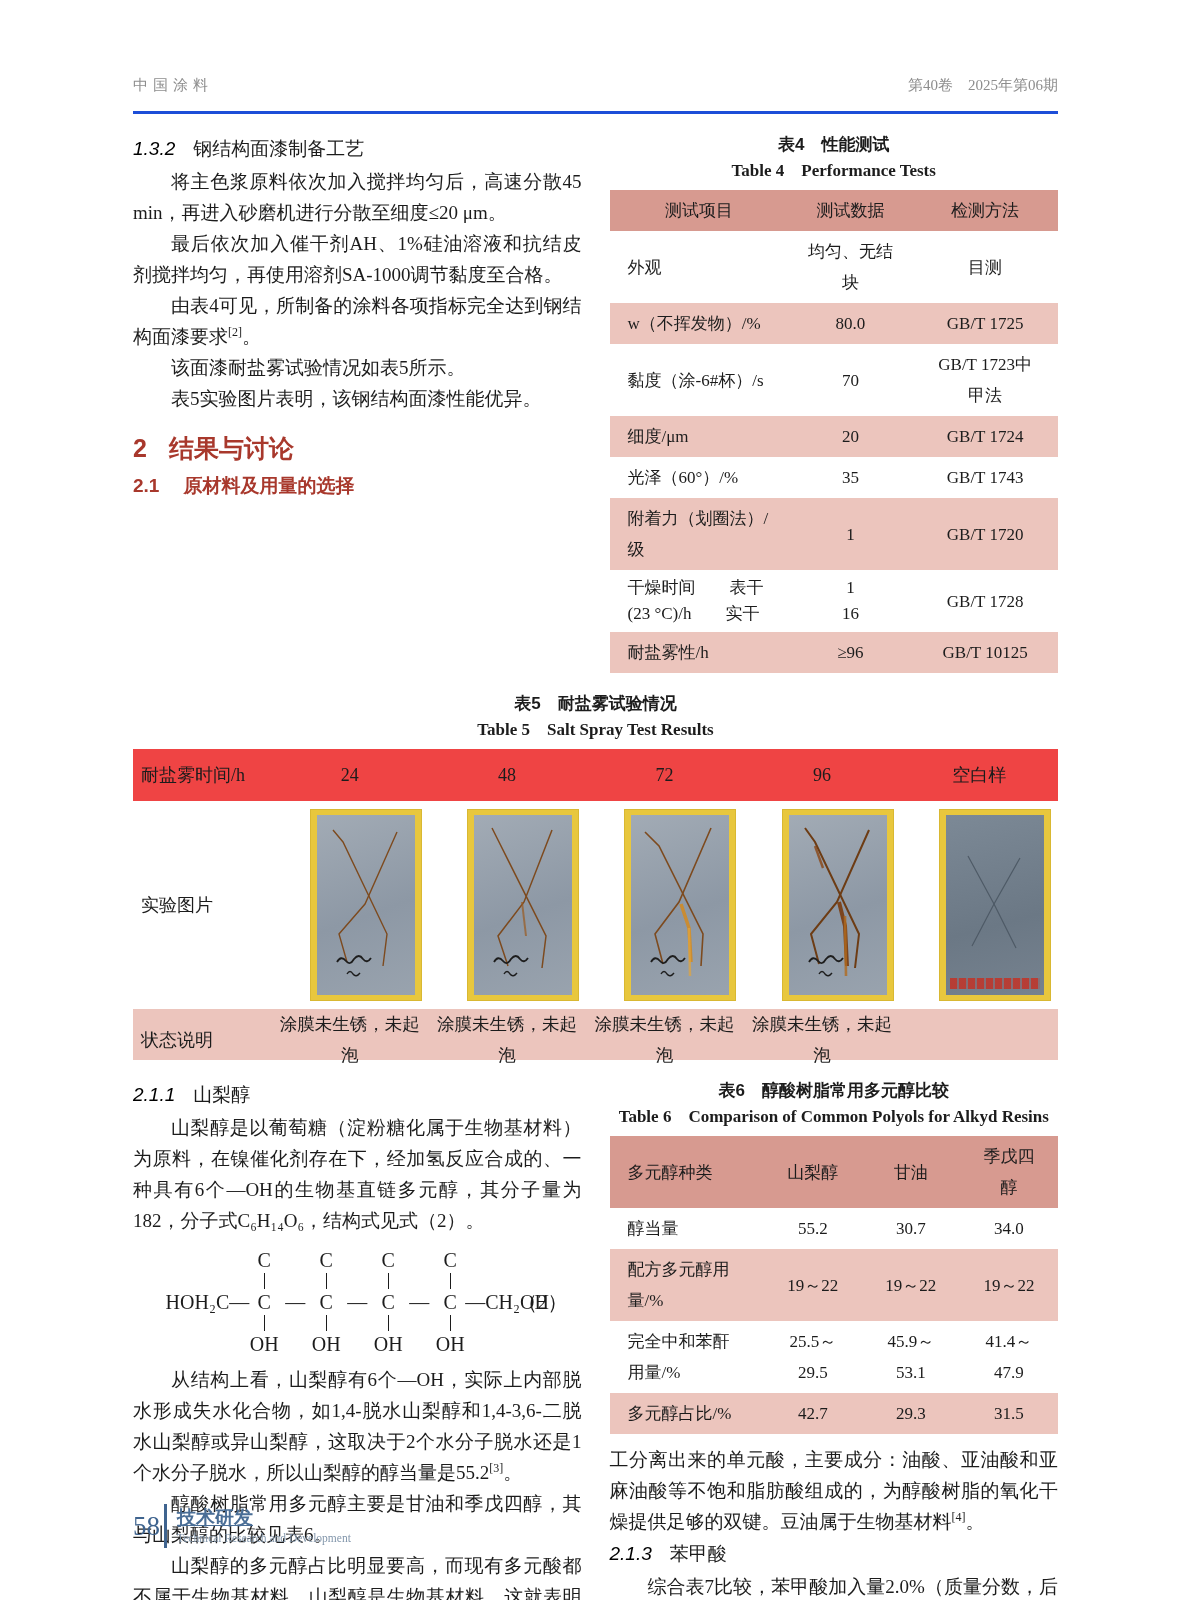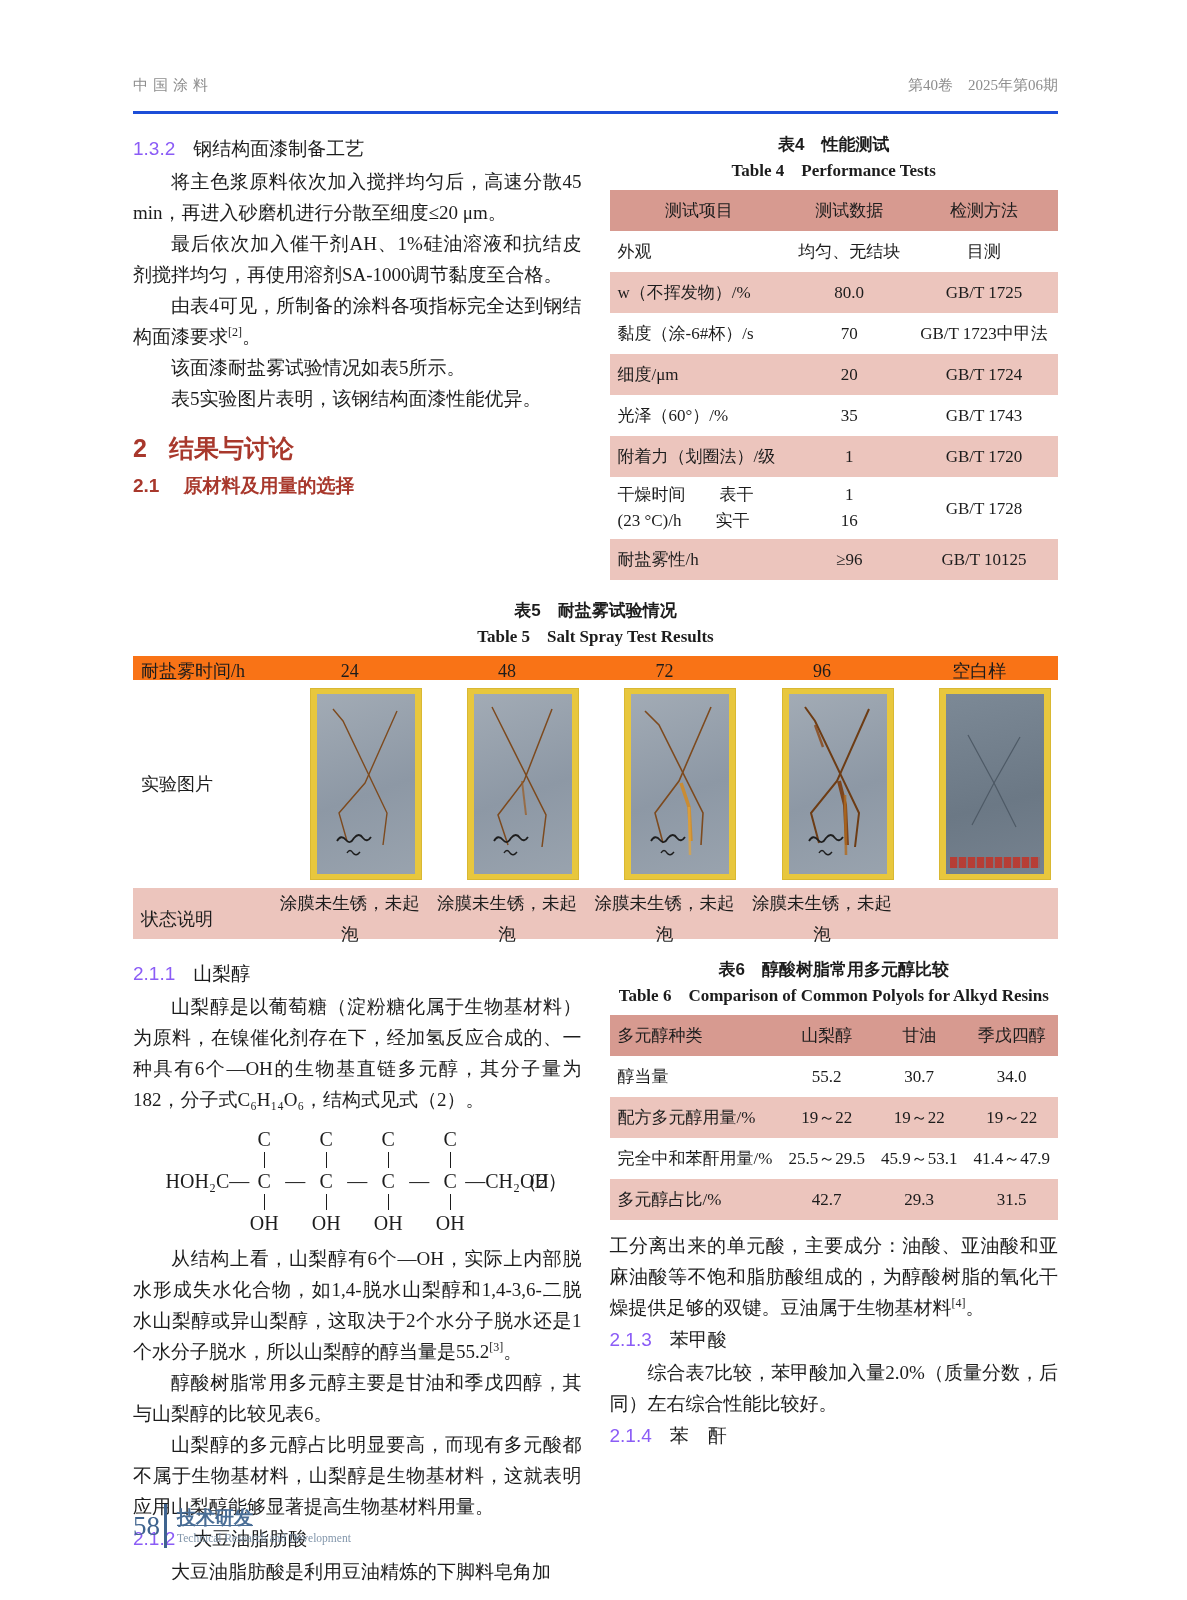--- a/index.html
+++ b/index.html
@@ -16,44 +16,44 @@
   .page-header .jname { letter-spacing:5px; }
   
   .cols { display:flex; gap:28px; }
   .col { flex:1 1 0; min-width:0; }
   p { text-indent:2em; text-align:justify; }
   p.noindent { text-indent:0; }
   sup { font-size:12px; line-height:0; }
   
   .h-sub { font-size:19px; line-height:34px; font-weight:normal;
     font-family:"Liberation Sans","DejaVu Sans",sans-serif; }
-  .h-sub .num { color:#8b5cf6; margin-right:18px; }
+  .h-sub .num { color:#000000; margin-right:18px;font-style:italic; }
   .h-sec { color:#a8382c; font-size:25px; line-height:40px; font-weight:bold;
     font-family:"Liberation Sans","DejaVu Sans",sans-serif; margin-top:14px;}
   .h-sec .num { margin-right:22px; }
   .h-sec2 { color:#a8382c; font-size:19px; line-height:36px; font-weight:bold;
     font-family:"Liberation Sans","DejaVu Sans",sans-serif; }
   .h-sec2 .num { margin-right:24px; }
   
   .tcap { text-align:center; font-weight:bold; font-size:17px; line-height:26px;
     font-family:"Liberation Sans","DejaVu Sans",sans-serif; }
   .tcap-en { text-align:center; font-weight:bold; font-size:17px; line-height:26px;
     margin-bottom:6px; font-family:"Liberation Serif","DejaVu Serif",serif; }
   table.datatable { width:100%; border-collapse:collapse; font-size:17px; }
-  table.datatable td, table.datatable th { padding:5px 8px; font-weight:normal; vertical-align:middle; }
+  table.datatable td, table.datatable th { padding:5px 18px; font-weight:normal; vertical-align:middle; }
   .band-dark  { background:#d79a90; }
   .band-light { background:#ecc5bd; }
   .c { text-align:center; }
   .l { text-align:left; }
   .two-line div { line-height:26px; display:flex; }
   .two-line .sub { margin-left:34px; }
   
   .t5wrap { margin-top:18px; }
   .t5grid { display:grid; grid-template-columns:138px repeat(5,1fr); align-items:center; }
-  .t5head { background:#f97316; font-size:18px; height:24px; }
+  .t5head { background:#ef4444; font-size:18px; height:52px; }
   .t5head .cell { text-align:center; }
   .t5head .lab  { text-align:left; padding-left:8px; }
   .t5status { background:#ecc5bd; font-size:18px; height:51px; margin-top:4px;}
   .t5status .cell { text-align:center; font-size:17.5px; }
   .t5status .lab { text-align:left; padding-left:8px; }
   .t5imgrow { height:200px; margin-top:4px;gap:32px; }
   .t5imgrow .lab { text-align:left; padding-left:8px; font-size:18px; }
   .panelcell { display:flex; justify-content:center; }
   .plate { width:112px; height:192px; background:#e8c73d; padding:6px 7px;
     box-shadow:0 0 0 1px #d9b832 inset; }

